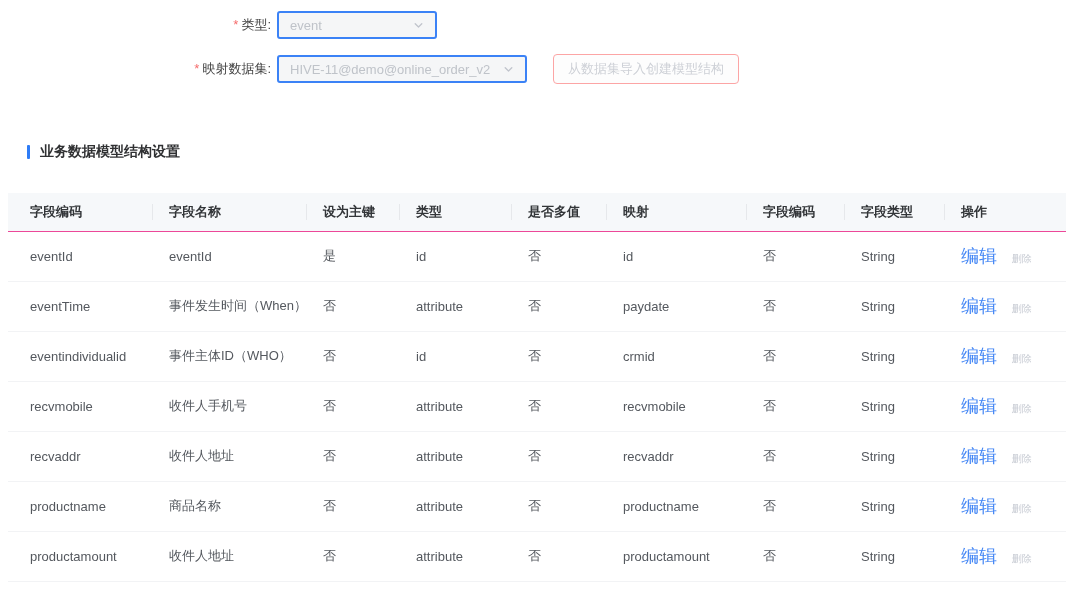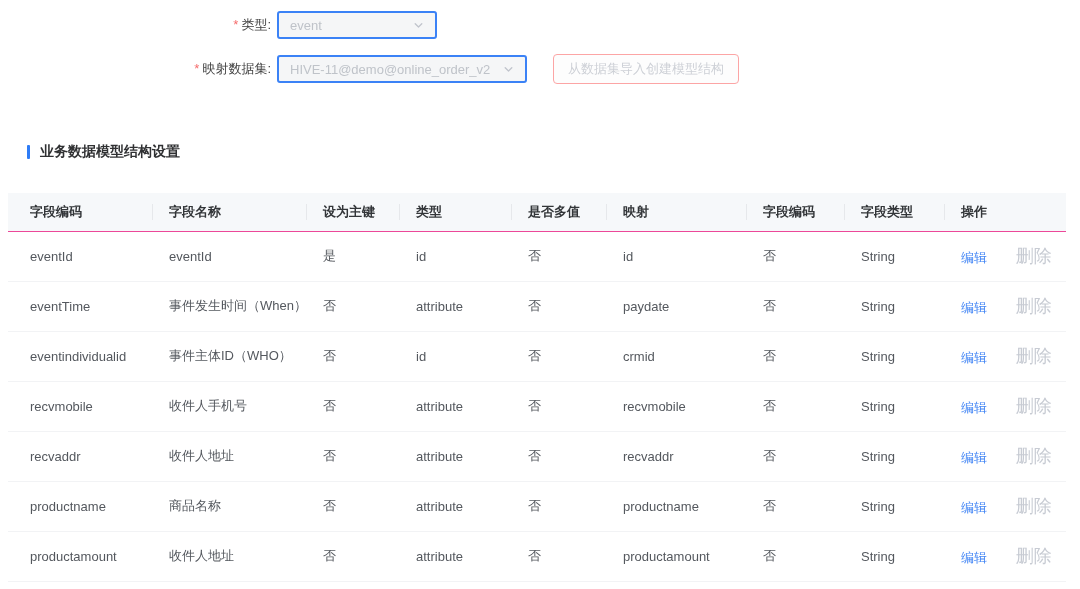--- a/index.html
+++ b/index.html
@@ -33,22 +33,22 @@
   table { width:1058px; border-collapse:collapse; table-layout:fixed; }
   thead th { height:38px; background:#f6f8fa; font-size:13px; font-weight:bold;
              color:#333639; text-align:left; padding:0 0 0 16px; position:relative;
              border-bottom:1px solid #ec4899; white-space:nowrap; overflow:hidden; }
   thead th:first-child { padding-left:22px; }
   thead th:not(:last-child)::after { content:""; position:absolute; right:0; top:50%;
              transform:translateY(-50%); width:1px; height:16px; background:#e6e8eb; }
   tbody td { height:50px; font-size:13px; color:#54585e; padding:0 0 0 16px;
              border-bottom:1px solid #f2f3f5; white-space:nowrap; overflow:hidden; }
   tbody td:first-child { padding-left:22px; }
-  .link-edit { color:#4386f5; font-size:13px; cursor:pointer; text-decoration:none; }
-  .link-delete { color:#c7cbd3; font-size:18px; margin-left:25px; cursor:not-allowed;
+  .link-edit { color:#4386f5; font-size:18px; cursor:pointer; text-decoration:none; }
+  .link-delete { color:#c7cbd3; font-size:10px; margin-left:11px; cursor:not-allowed;
                  text-decoration:none; }
 </style>
 </head>
 <body>
 
 <div class="form-row" id="form-row-type">
   <div class="form-label"><span class="req">*</span><span>类型:</span></div>
   <div class="sel sel-type">
     <span>event</span>
     <span class="chev">

